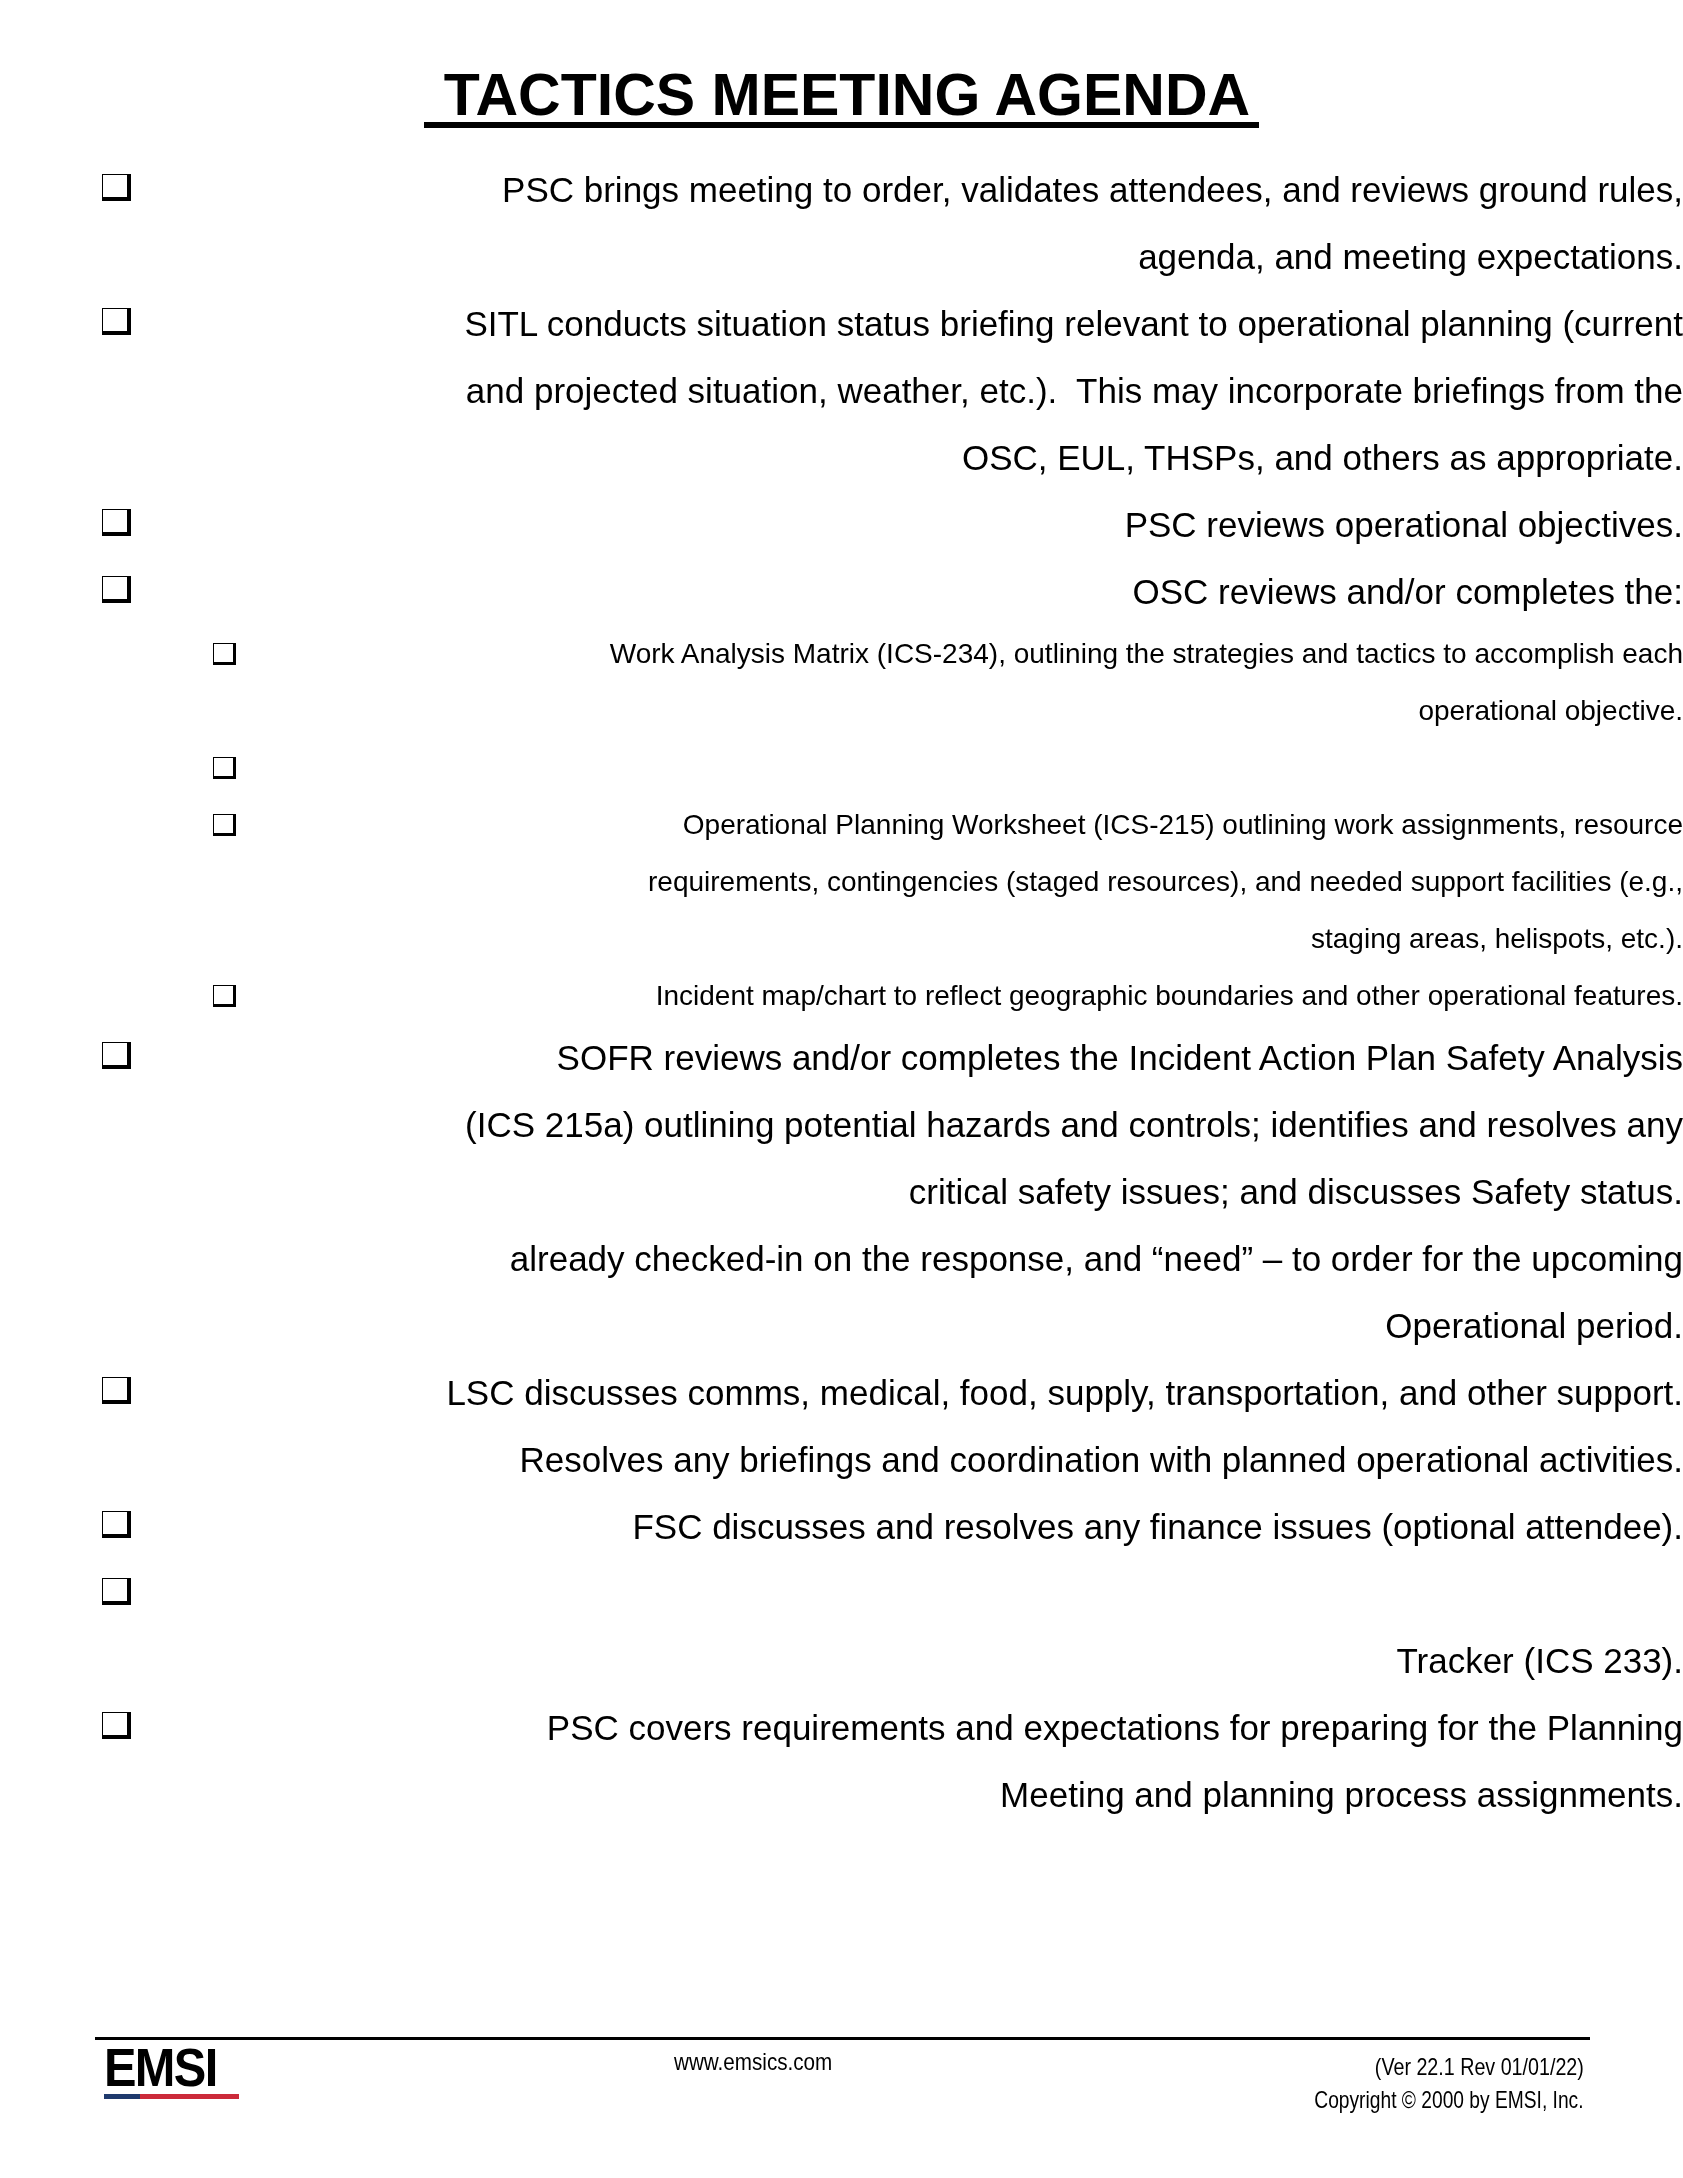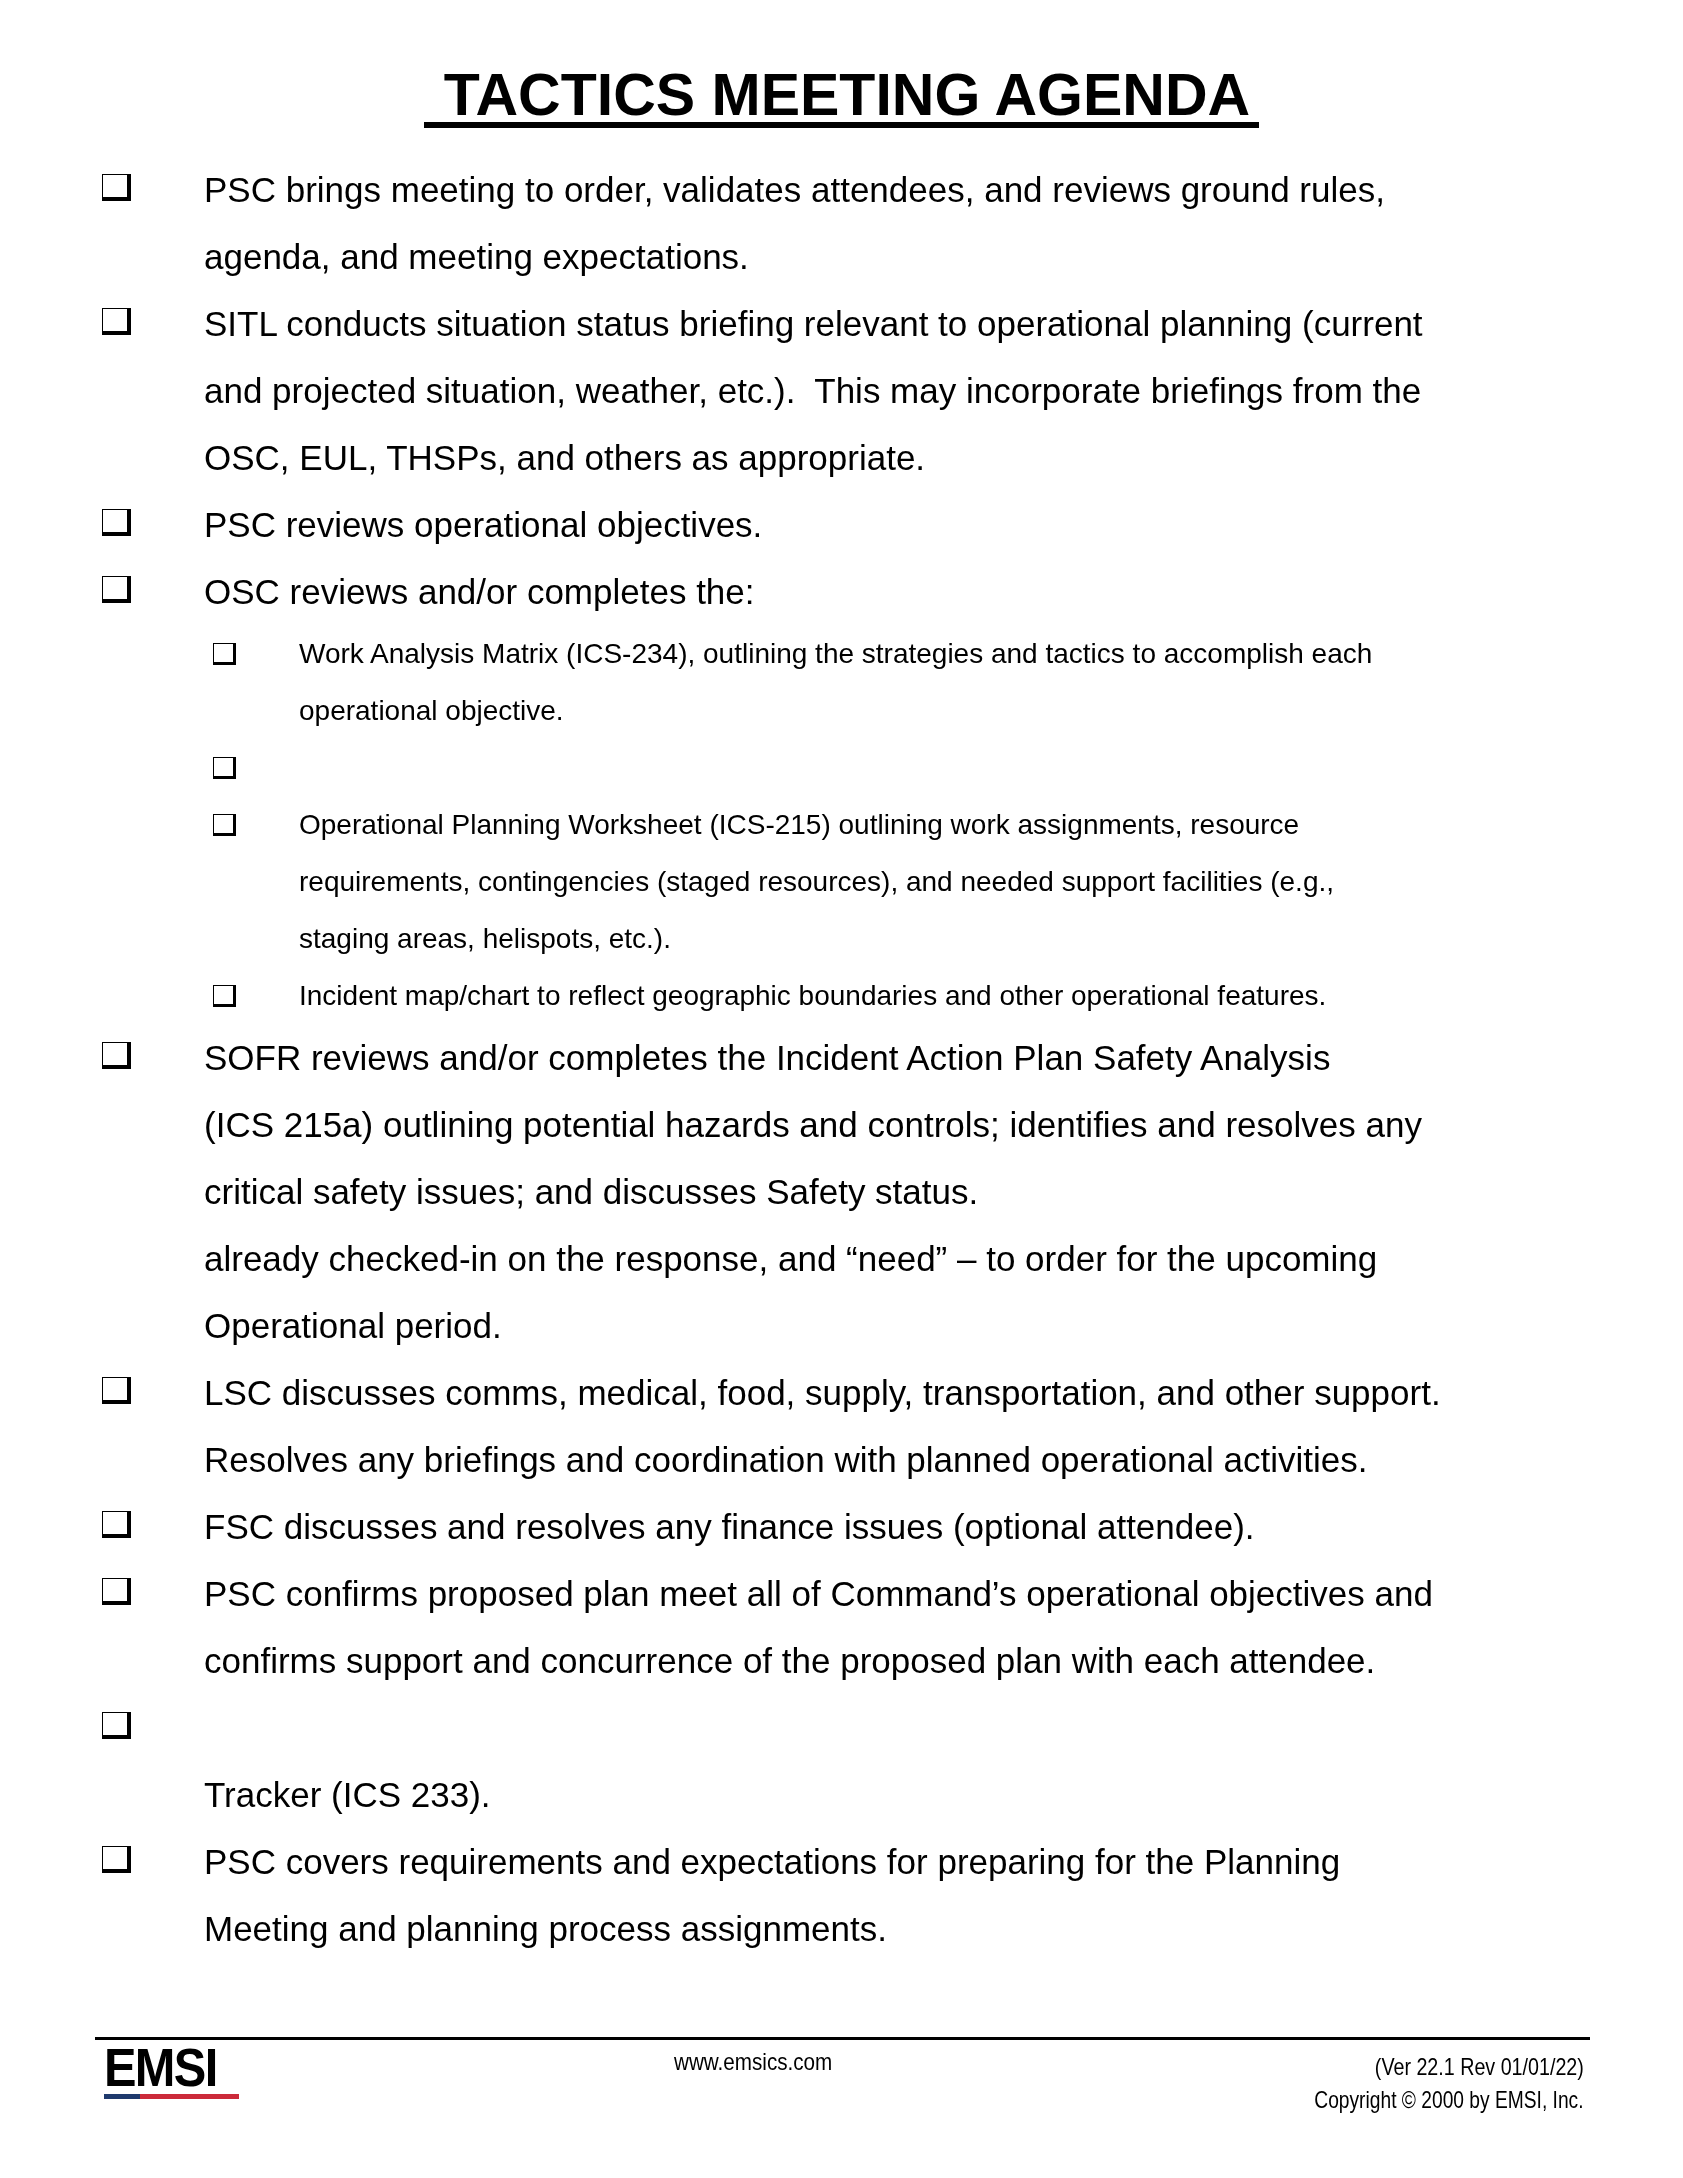--- a/index.html
+++ b/index.html
@@ -4,21 +4,21 @@
 <style>
   html, body { margin: 0; padding: 0; background: #ffffff; }
   body { width: 1683px; height: 2178px; position: relative; overflow: hidden; color: #000; }
   .title {
     position: absolute; left: 0; width: 1694px; top: 66px;
     text-align: center; font-family: "Liberation Sans", sans-serif;
     font-weight: bold; font-size: 59px; line-height: 59px; letter-spacing: 0px;
   }
   .title-underline { position: absolute; left: 424px; top: 122px; width: 835px; height: 6.3px; background: #000; }
   .agenda { position: absolute; left: 0; top: 156px; width: 1683px; }
-  .line { position: relative; white-space: pre; }
+  .line { position: relative; white-space: pre; text-align: right; }
   .main-line { font-family: "Liberation Sans", sans-serif; font-size: 35px; line-height: 67px; height: 67px; padding-left: 204px; }
   .sub-line { font-family: "Liberation Sans", sans-serif; font-size: 28px; line-height: 57px; height: 57px; padding-left: 299px; }
   .checkbox {
     position: absolute; box-sizing: border-box; background: #fff; cursor: pointer;
     border-top: 1.8px solid #000; border-left: 1.8px solid #000;
     border-right: 4.5px solid #000; border-bottom: 4.5px solid #000;
   }
   .main-line .checkbox { left: 102px; top: 18px; width: 29px; height: 27px; }
   .sub-line .checkbox { left: 213px; top: 18px; width: 23.4px; height: 21.6px; border-right-width: 3.6px; border-bottom-width: 3.6px; }
   .footer-rule { position: absolute; left: 95px; top: 2037px; width: 1495px; height: 2.7px; background: #000; }
@@ -85,24 +85,20 @@
       <div class="line main-line"><span>Operational period.</span></div>
     </div>
     <div>
       <div class="line main-line"><span class="checkbox"></span><span>LSC discusses comms, medical, food, supply, transportation, and other support.</span></div>
       <div class="line main-line"><span>Resolves any briefings and coordination with planned operational activities.</span></div>
     </div>
     <div>
       <div class="line main-line"><span class="checkbox"></span><span>FSC discusses and resolves any finance issues (optional attendee).</span></div>
     </div>
     <div>
-      <div class="line main-line"><span class="checkbox"></span><span>PSC confirms proposed plan meet all of Command’s operational objectives and</span></div>
-      <div class="line main-line"><span>confirms support and concurrence of the proposed plan with each attendee.</span></div>
-    </div>
-    <div>
       <div class="line main-line"><span class="checkbox"></span></div>
       <div class="line main-line"><span>Tracker (ICS 233).</span></div>
     </div>
     <div>
       <div class="line main-line"><span class="checkbox"></span><span>PSC covers requirements and expectations for preparing for the Planning</span></div>
       <div class="line main-line"><span>Meeting and planning process assignments.</span></div>
     </div>
   </div>
 
 <div class="footer-rule"></div>

